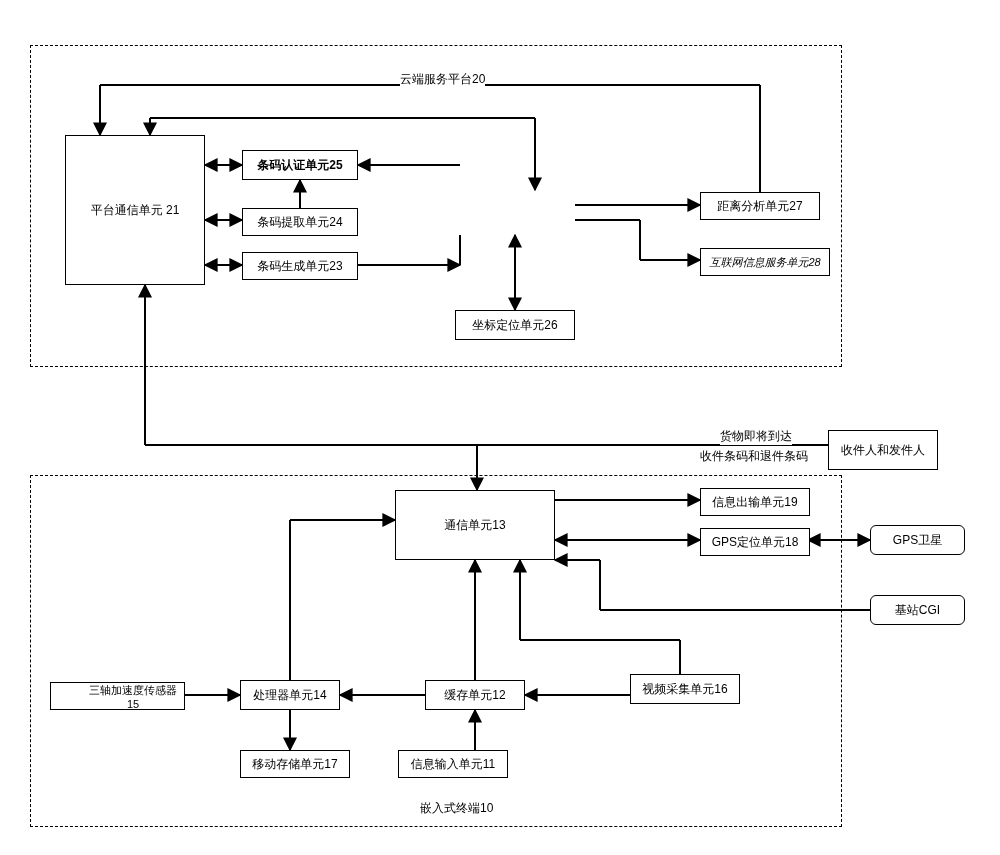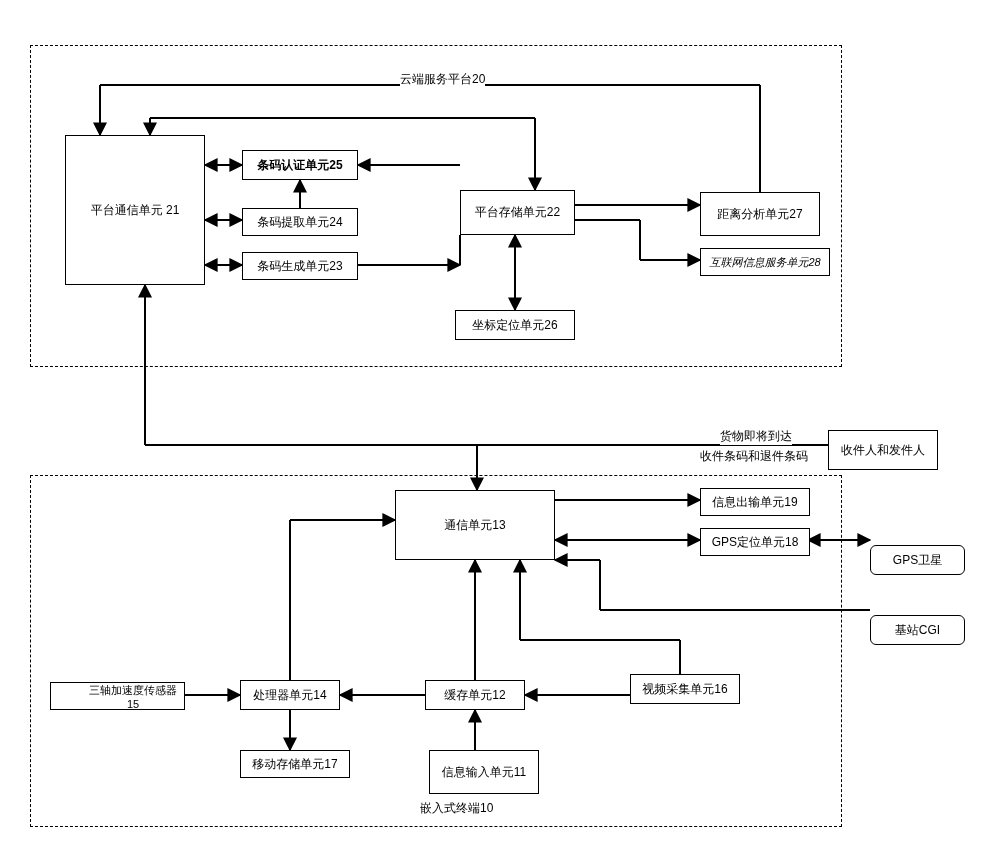--- a/index.html
+++ b/index.html
@@ -34,21 +34,20 @@
     position: absolute;
     border: 1px solid #000;
     border-radius: 6px;
     background: #fff;
     display: flex;
     align-items: center;
     justify-content: center;
     text-align: center;
     padding: 4px 12px;
     box-sizing: border-box;
-    margin-top: 20px;
   }
   .label {
     position: absolute;
     background: #fff;
     white-space: nowrap;
   }
   svg {
     position: absolute;
     left: 0;
     top: 0;
@@ -146,29 +145,26 @@
   <div class="box" style="left:242px; top:150px; width:116px; height:30px;font-weight:bold;">
       <span>条码认证单元25</span>
     </div>
   <div class="box" style="left:242px; top:208px; width:116px; height:28px;">
       <span>条码提取单元24</span>
     </div>
   <div class="box" style="left:242px; top:252px; width:116px; height:28px;">
       <span>条码生成单元23</span>
     </div>
 
-  <div class="box" style="left:460px; top:190px; width:115px; height:45px;">
-      <span>平台存储单元22</span>
-    </div>
 
   <div class="box" style="left:455px; top:310px; width:120px; height:30px;align-items:center;">
       <span>坐标定位单元26</span>
     </div>
 
-  <div class="box" style="left:700px; top:192px; width:120px; height:44px;">
+  <div class="box" style="left:700px; top:192px; width:120px; height:28px;">
       <span>距离分析单元27</span>
     </div>
   <div class="box" style="left:700px; top:248px; width:130px; height:28px; font-size:11px;font-style:italic;">
       <span>互联网信息服务单元28</span>
     </div>
 
   <div class="frame" style="left:30px; top:475px; width:810px; height:350px;"></div>
   <div class="label" style="left:420px; top:800px;">嵌入式终端10</div>
 
   <div class="box" style="left:395px; top:490px; width:160px; height:70px;">
@@ -191,21 +187,21 @@
   <div class="box" style="left:425px; top:680px; width:100px; height:30px;">
       <span>缓存单元12</span>
     </div>
   <div class="box" style="left:630px; top:674px; width:110px; height:30px;">
       <span>视频采集单元16</span>
     </div>
 
   <div class="box" style="left:240px; top:750px; width:110px; height:28px;">
       <span>移动存储单元17</span>
     </div>
-  <div class="box" style="left:429px; top:750px; width:110px; height:44px;">
+  <div class="box" style="left:398px; top:750px; width:110px; height:28px;">
       <span>信息输入单元11</span>
     </div>
 
   <div class="box" style="left:828px; top:430px; width:110px; height:40px;">
       <span>收件人和发件人</span>
     </div>
 
   <div class="rbox" style="left:870px; top:525px; width:95px; height:30px;">
       <span>GPS卫星</span>
     </div>

